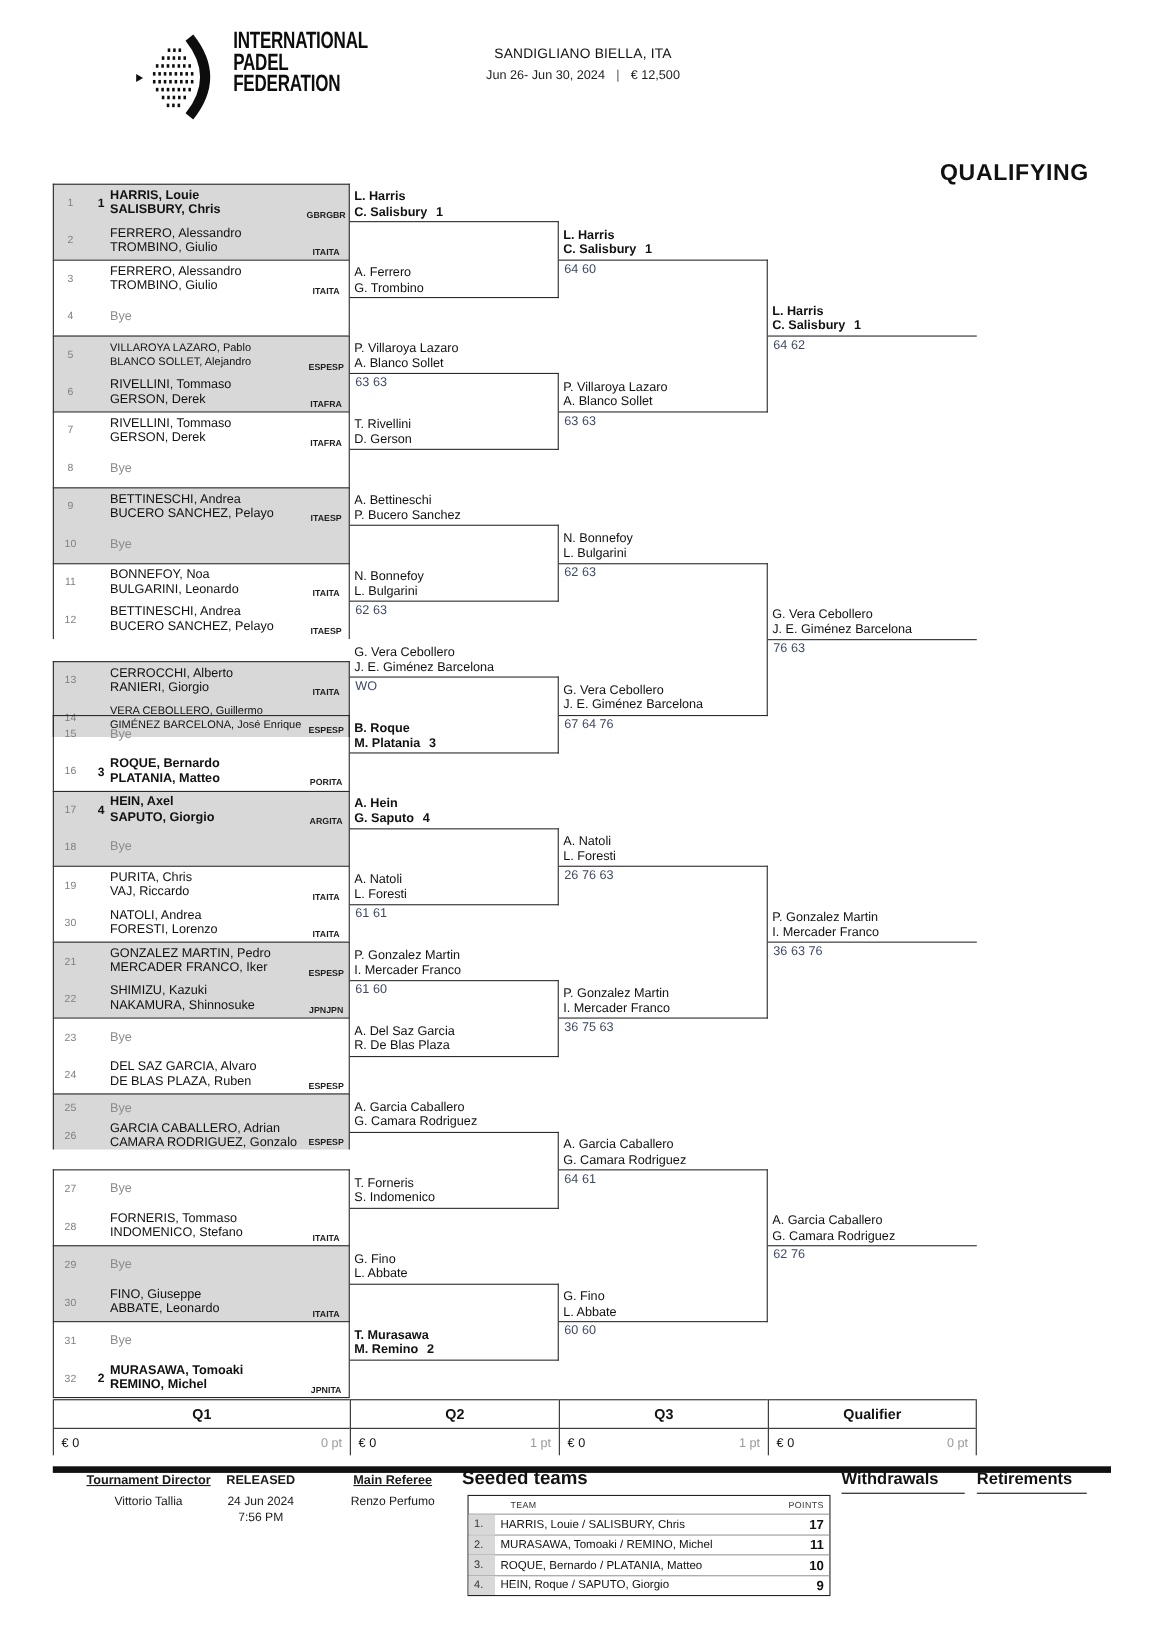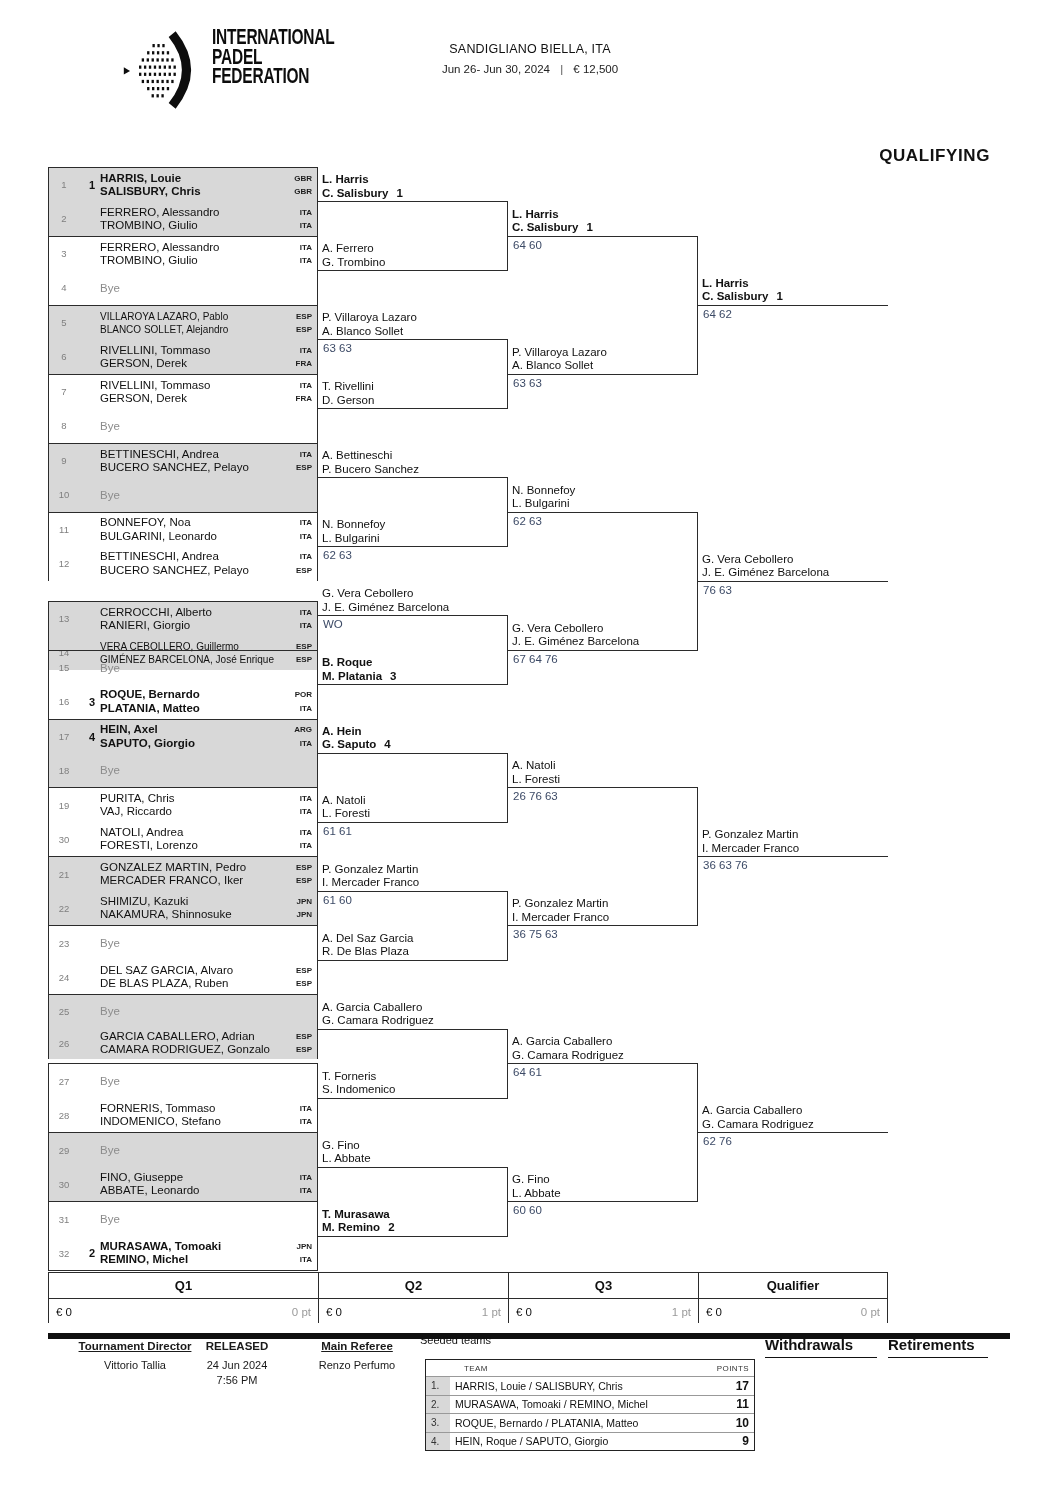--- a/index.html
+++ b/index.html
@@ -7,33 +7,33 @@
         font-family:"Liberation Sans","DejaVu Sans",sans-serif;color:#111;}
   
   .logo{position:absolute;left:122px;top:28px;display:flex;align-items:flex-start;}
   .logotxt{font-weight:bold;font-size:21.5px;line-height:19.5px;letter-spacing:-0.3px;
            transform:scaleX(0.72);transform-origin:0 50%;margin-left:4px;white-space:nowrap;color:#0d0d0d;}
   .titleblock{position:absolute;left:310px;top:38px;width:440px;text-align:center;}
   .t1{font-size:22px;font-weight:bold;letter-spacing:0.5px;}
   .t2{font-size:12.5px;margin-top:4px;letter-spacing:0.2px;}
   .t3{font-size:11.5px;margin-top:7px;color:#222;}
   .t3 .sep{margin:0 7px;color:#555;}
-  .qualifying{position:absolute;top:146px;right:68px;font-size:17px;font-weight:bold;letter-spacing:0.6px;}
+  .qualifying{position:absolute;top:146px;right:68px;font-size:21px;font-weight:bold;letter-spacing:0.6px;}
   
   .blk{position:absolute;left:48px;width:270px;box-sizing:border-box;
        border-top:1px solid #2b2b2b;border-left:1px solid #2b2b2b;border-right:1px solid #2b2b2b;}
   .blk.shade{background:#d8d8d8;}
   .slot{height:50%;display:flex;}
   .num{width:30px;color:#7f7f7f;font-size:9.5px;display:flex;align-items:center;justify-content:center;}
   .seedcol{width:16px;font-weight:bold;font-size:11px;display:flex;align-items:center;justify-content:flex-end;}
   .names{flex:1;display:flex;flex-direction:column;justify-content:center;padding-left:5px;overflow:hidden;}
   .nm{font-size:11.5px;line-height:13.2px;white-space:nowrap;}
   .slot.small .nm{font-size:10px;}
   .slot.bold .nm{font-weight:bold;}
-  .ccol{width:36px;display:flex;flex-direction:column;justify-content:center;padding-right:5px;box-sizing:border-box;align-items:flex-end;}
+  .ccol{width:36px;display:flex;flex-direction:row;justify-content:center;padding-right:5px;box-sizing:border-box;align-items:flex-end;}
   .cc{font-size:8px;font-weight:bold;line-height:13.2px;text-align:right;color:#1d1d1d;}
   .byetxt{flex:1;display:flex;align-items:center;padding-left:21px;color:#8c8c8c;font-size:11.5px;}
   
   .hline{position:absolute;height:0;border-top:1px solid #2b2b2b;}
   .vline{position:absolute;width:0;border-left:1px solid #2b2b2b;}
   .wname{position:absolute;display:flex;flex-direction:column;justify-content:flex-end;overflow:hidden;}
   .wnm{font-size:11.5px;line-height:13.5px;white-space:nowrap;}
   .wname.bold .wnm{font-weight:bold;}
   .wseed{margin-left:8px;}
   .score{position:absolute;font-size:11.5px;color:#3c4a66;}
@@ -43,21 +43,21 @@
   .rlabel{height:25px;line-height:25px;text-align:center;font-weight:bold;font-size:13px;
           border-top:1px solid #2b2b2b;border-bottom:1px solid #2b2b2b;}
   .rvals{height:26px;display:flex;justify-content:space-between;align-items:center;padding:0 7px;font-size:11.5px;}
   .rpts{color:#9a9a9a;}
   .bar{position:absolute;left:48px;top:1333px;width:962px;height:6px;background:#101010;}
   
   .fcol{position:absolute;text-align:center;font-size:11px;color:#1a1a1a;}
   .flabel{font-weight:bold;font-size:11.5px;text-decoration:underline;}
   .flabel.nounder{text-decoration:none;}
   .fval{margin-top:6px;line-height:15px;}
-  .seededtitle{position:absolute;left:420px;top:1334px;font-size:11px;font-weight:normal;}
+  .seededtitle{position:absolute;left:420px;top:1334px;font-size:17px;font-weight:bold;}
   .stable{position:absolute;left:425px;top:1359px;width:330px;border:1.5px solid #222;box-sizing:border-box;}
   .srow{display:flex;border-top:1px solid #999;height:17.5px;}
   .srow.shead{border-top:none;height:16px;}
   .snum{width:24px;background:#d8d8d8;display:flex;align-items:center;padding-left:5px;box-sizing:border-box;font-size:10px;color:#333;}
   .shead .snum{background:transparent;}
   .steam{flex:1;display:flex;align-items:center;padding-left:5px;font-size:10.5px;}
   .shead .steam{font-size:8px;letter-spacing:0.4px;color:#333;padding-left:14px;}
   .spts{width:46px;display:flex;align-items:center;justify-content:flex-end;padding-right:5px;font-weight:bold;font-size:12px;box-sizing:border-box;}
   .shead .spts{font-weight:normal;font-size:8px;letter-spacing:0.4px;color:#333;}
   .sideblock{position:absolute;top:1336px;}
@@ -397,21 +397,21 @@
           <div class="names">
             <div class="nm">DEL SAZ GARCIA, Alvaro</div>
             <div class="nm">DE BLAS PLAZA, Ruben</div>
           </div>
           <div class="ccol">
             <div class="cc">ESP</div>
             <div class="cc">ESP</div>
           </div>
         </div>
       </div>
-      <div class="blk shade" style="top: 994.28px; height: 65px;">
+      <div class="blk shade" style="top: 994.28px; height: 51px;">
         <div class="slot">
           <div class="num">25</div>
           <div class="byetxt">Bye</div>
         </div>
         <div class="slot">
           <div class="num">26</div>
           <div class="seedcol"></div>
           <div class="names">
             <div class="nm">GARCIA CABALLERO, Adrian</div>
             <div class="nm">CAMARA RODRIGUEZ, Gonzalo</div>

